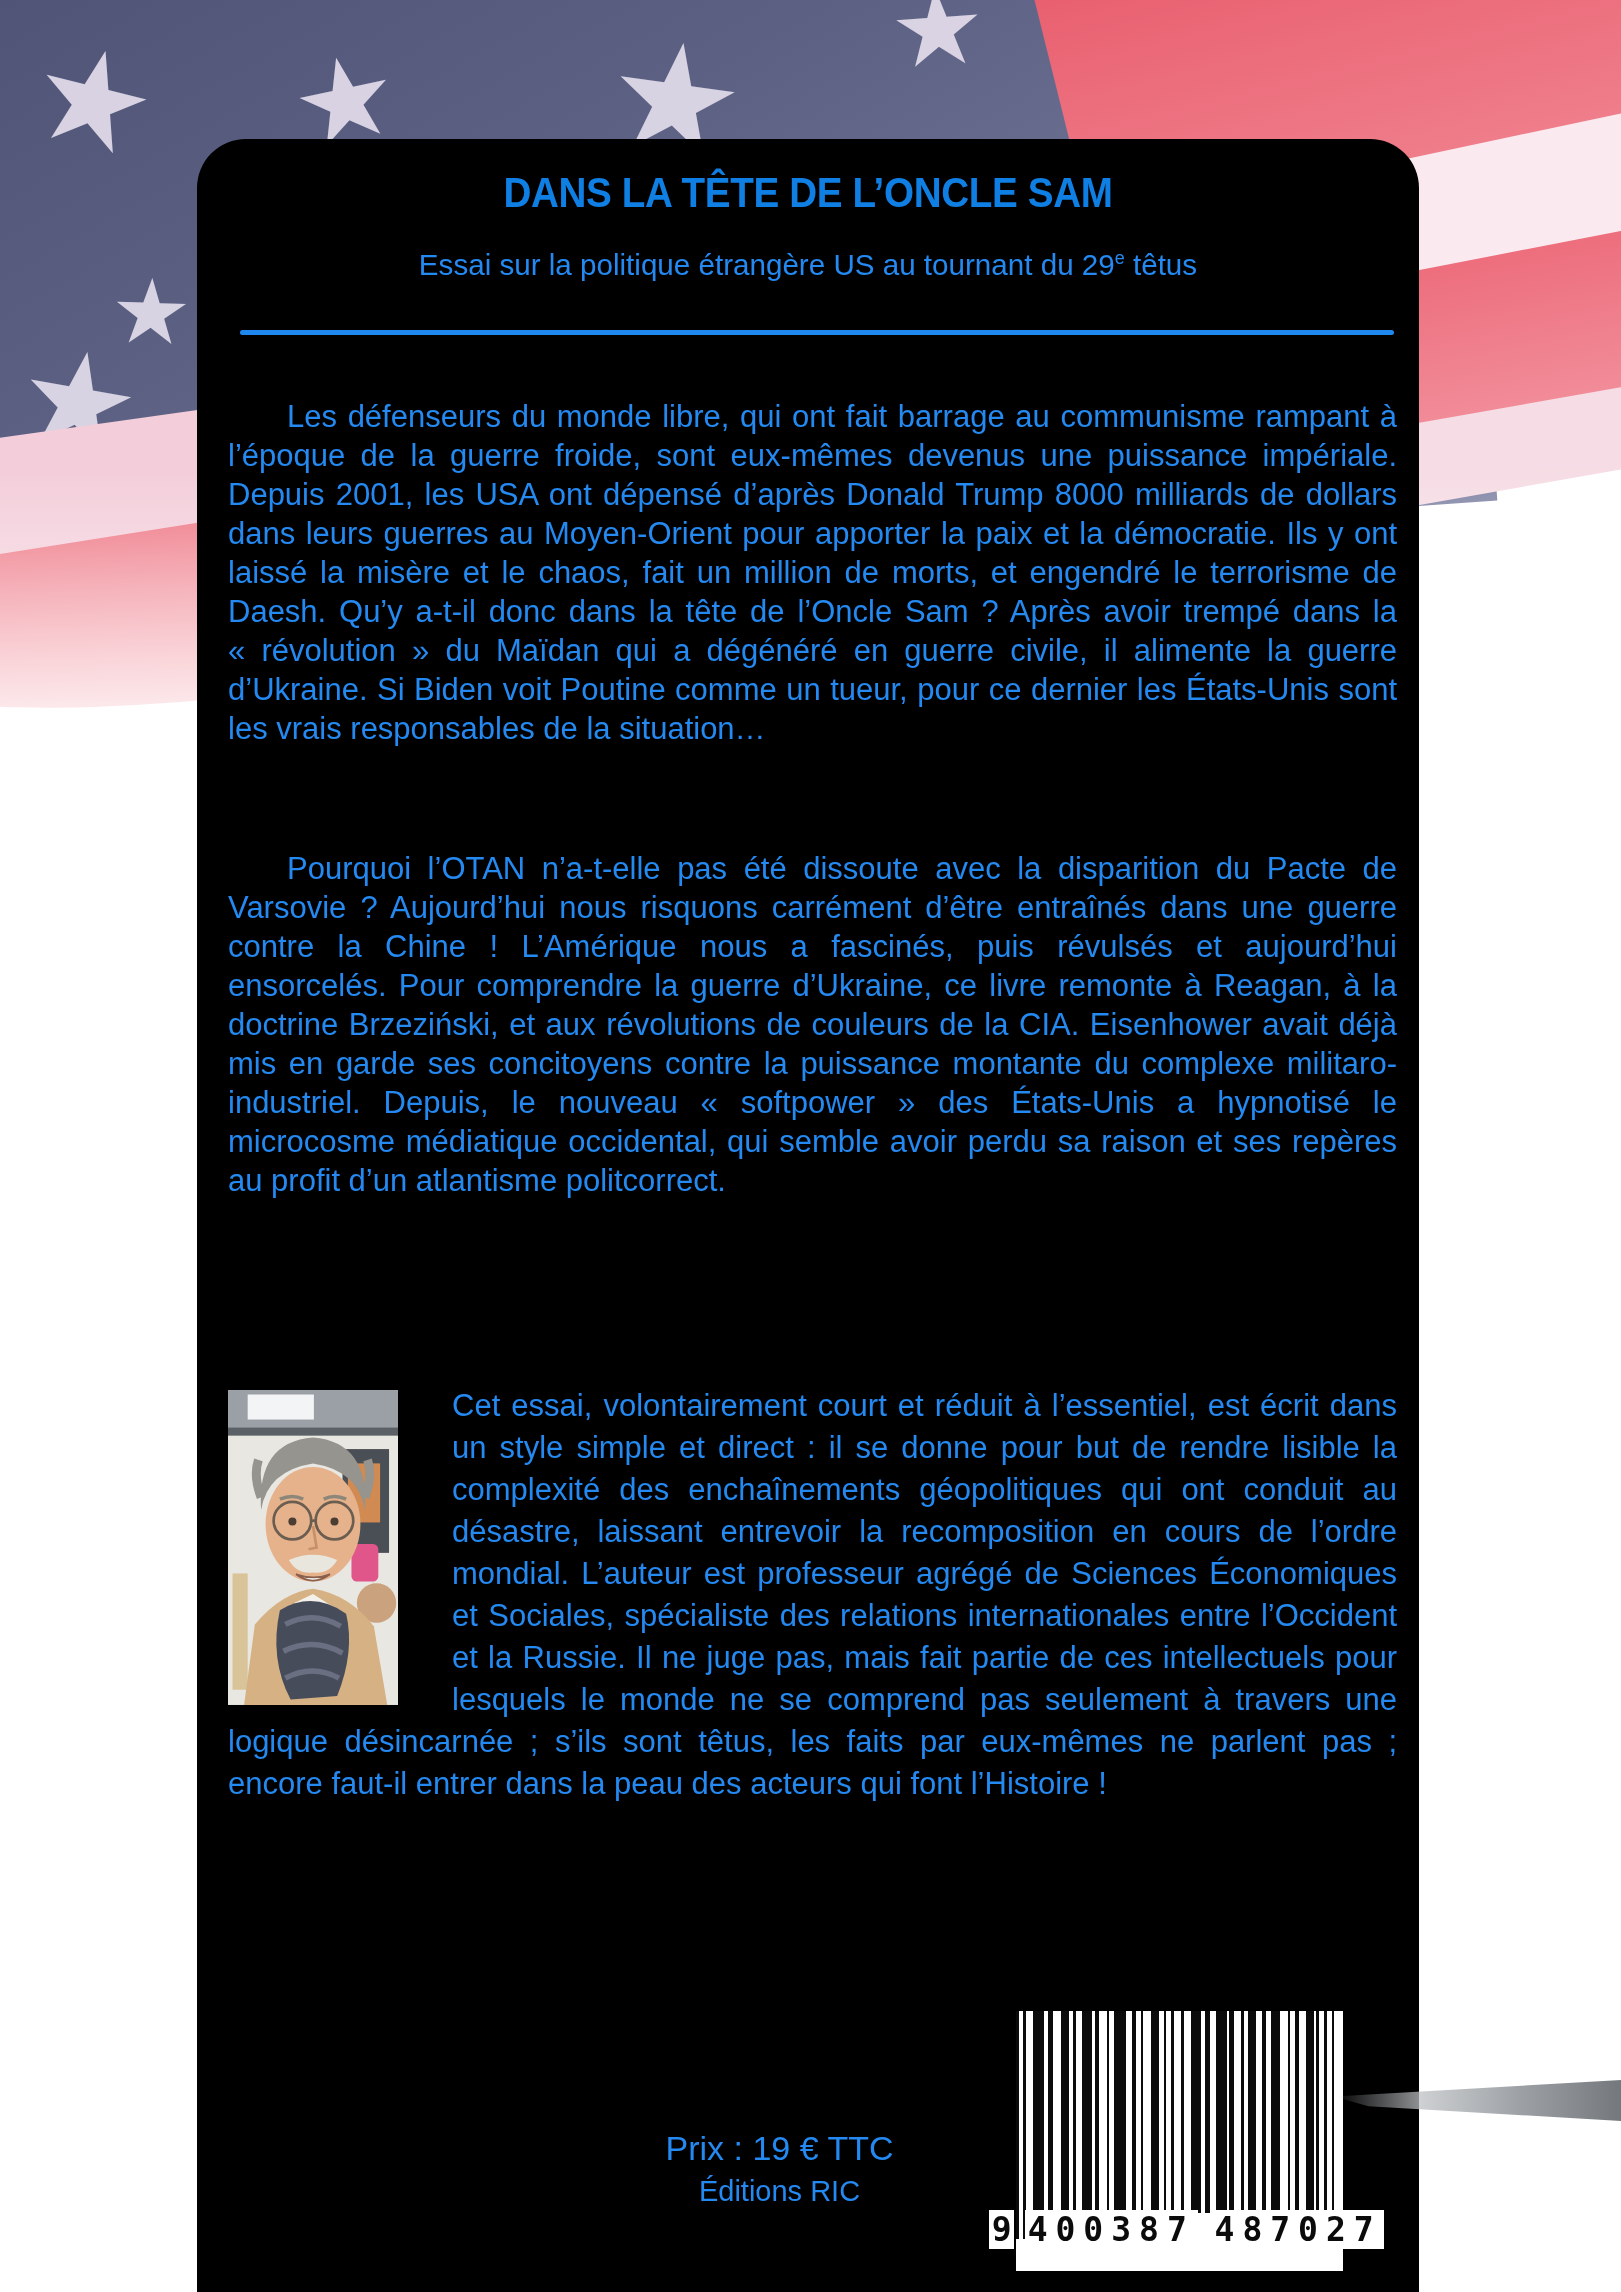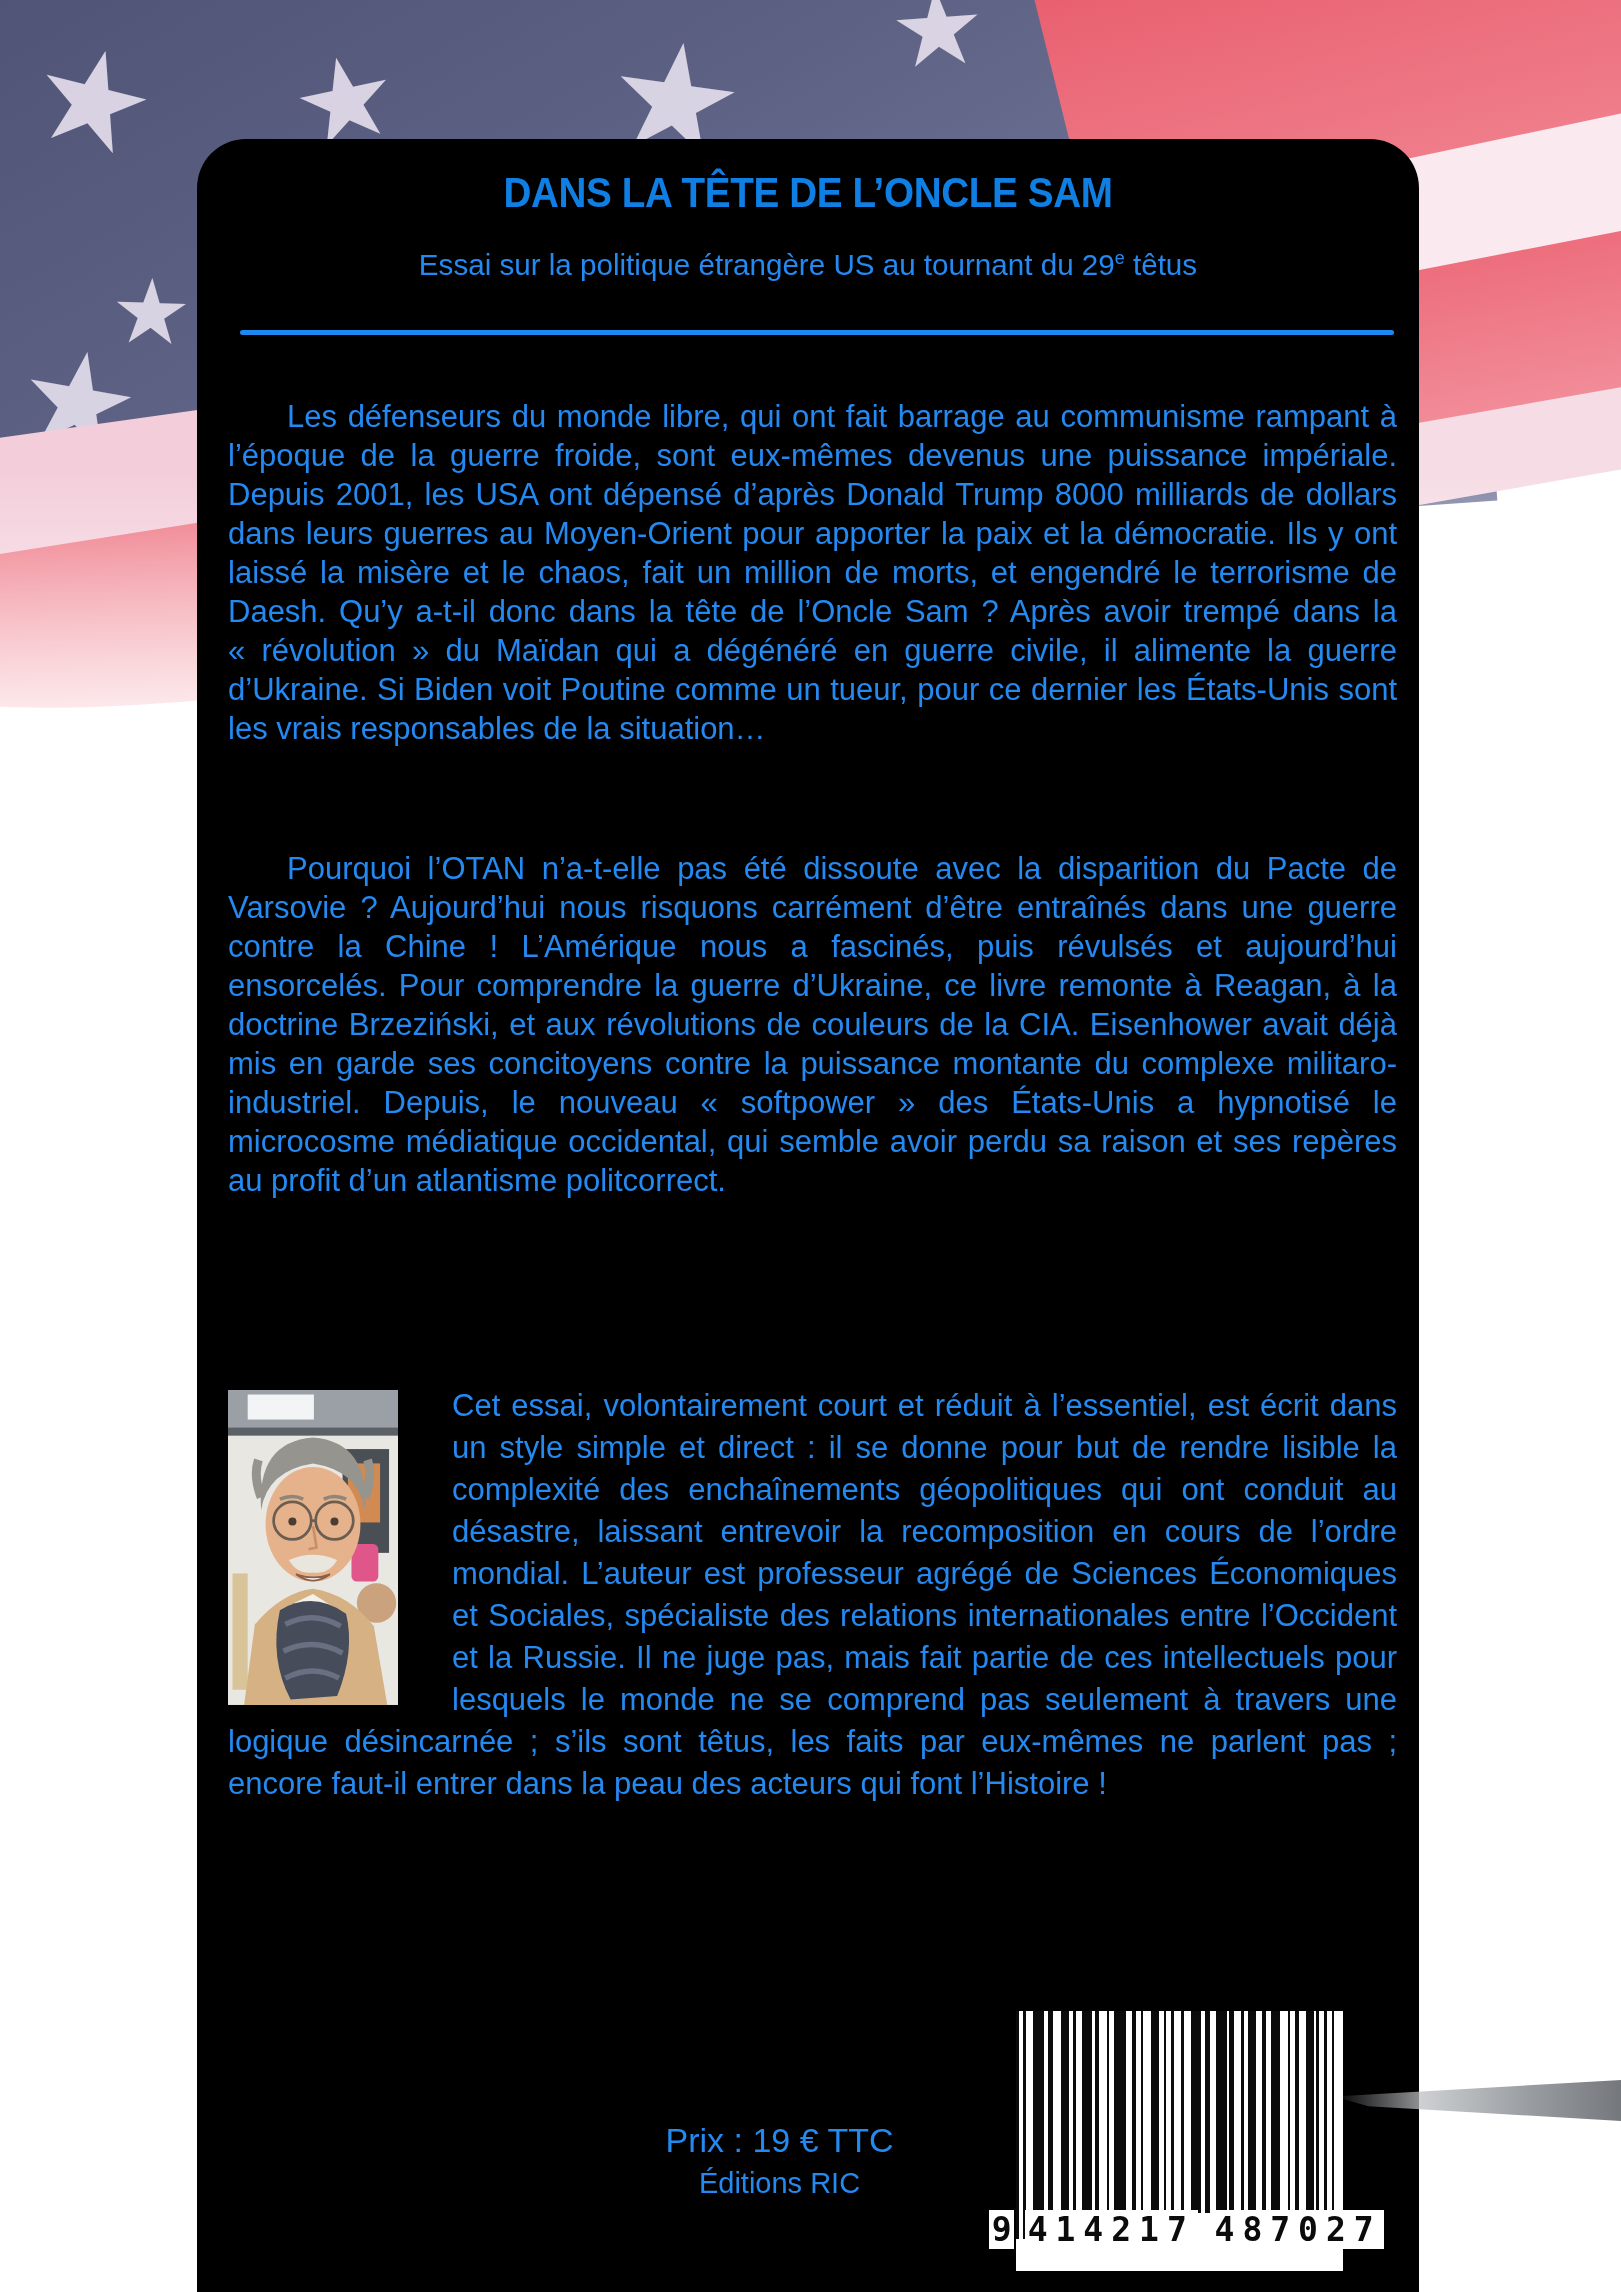--- a/index.html
+++ b/index.html
@@ -55,21 +55,21 @@
   .p2{position:absolute;left:31px;top:710px;width:1169px;text-indent:59px;}
 
   .author{position:absolute;left:31px;top:1206px;width:1169px;margin-top:40px;}
   .author .photo{float:left;width:170px;height:315px;margin:5.4px 54px 12.5px 0;
                  display:block;overflow:hidden;}
   .author .body-text{font-size:31px;line-height:42px;}
 
   
   .price-block{position:absolute;left:475px;top:2121px;width:609px;text-align:center;
                color:var(--body-color);}
-  .price-line{font-size:34px;}
+  .price-line{font-size:34px;margin-top:8px;}
   .isbn-line{font-size:29px;margin-top:9px;}
   .publisher-line{font-size:29px;margin-top:7.2px;}
 
   .barcode{position:absolute;left:1016px;top:2011px;width:327px;height:260px;background:#fff;}
   .bars{position:absolute;left:0;top:0;height:228px;white-space:nowrap;font-size:0;}
   .bars i{display:inline-block;vertical-align:top;height:202px;background:#0b0b0b;}
   .bars i.tall{height:228px;}
   .bc-digits{position:absolute;top:199px;left:0;width:100%;
              font-family:"DejaVu Sans Mono",monospace;font-weight:bold;font-size:33px;
              color:#0b0b0b;display:flex;}
@@ -160,21 +160,21 @@
 
   <div class="price-block">
     <div class="price-line">Prix&nbsp;: 19 € TTC</div>
     <div class="publisher-line">Éditions RIC</div>
   </div>
 
   <div class="barcode">
     <div class="bars"><i class="tall" style="width: 2.7px; margin-right: 4.5px; background: rgb(11, 11, 11);"></i><i class="tall" style="width: 2.7px; margin-right: 7.2px; background: rgb(11, 11, 11);"></i><i style="width: 10.7px; margin-right: 4.5px; background: rgb(11, 11, 11);"></i><i style="width: 4.5px; margin-right: 8px; background: rgb(11, 11, 11);"></i><i style="width: 8px; margin-right: 4.5px; background: rgb(11, 11, 11);"></i><i style="width: 2.7px; margin-right: 6.3px; background: rgb(11, 11, 11);"></i><i style="width: 9.9px; margin-right: 2.7px; background: rgb(11, 11, 11);"></i><i style="width: 4.5px; margin-right: 7.2px; background: rgb(11, 11, 11);"></i><i style="width: 2.7px; margin-right: 4.5px; background: rgb(11, 11, 11);"></i><i style="width: 12.5px; margin-right: 5.4px; background: rgb(11, 11, 11);"></i><i style="width: 4.5px; margin-right: 4.5px; background: rgb(11, 11, 11);"></i><i style="width: 2.7px; margin-right: 8px; background: rgb(11, 11, 11);"></i><i style="width: 8px; margin-right: 4.5px; background: rgb(11, 11, 11);"></i><i style="width: 2.7px; margin-right: 4.5px; background: rgb(11, 11, 11);"></i><i class="tall" style="width: 2.7px; margin-right: 7.2px; background: rgb(11, 11, 11);"></i><i class="tall" style="width: 2.7px; margin-right: 7.2px; background: rgb(11, 11, 11);"></i><i style="width: 9.9px; margin-right: 4.5px; background: rgb(11, 11, 11);"></i><i style="width: 4.5px; margin-right: 6.3px; background: rgb(11, 11, 11);"></i><i style="width: 10.7px; margin-right: 2.7px; background: rgb(11, 11, 11);"></i><i style="width: 4.5px; margin-right: 7.2px; background: rgb(11, 11, 11);"></i><i style="width: 2.7px; margin-right: 4.5px; background: rgb(11, 11, 11);"></i><i style="width: 8px; margin-right: 5.4px; background: rgb(11, 11, 11);"></i><i style="width: 4.5px; margin-right: 4.5px; background: rgb(11, 11, 11);"></i><i style="width: 9.9px; margin-right: 7.2px; background: rgb(11, 11, 11);"></i><i style="width: 2.7px; margin-right: 4.5px; background: rgb(11, 11, 11);"></i><i style="width: 4.5px; margin-right: 6.3px; background: rgb(11, 11, 11);"></i><i style="width: 8px; margin-right: 2.7px; background: rgb(11, 11, 11);"></i><i style="width: 2.7px; margin-right: 5.4px; background: rgb(11, 11, 11);"></i><i class="tall" style="width: 2.7px; margin-right: 4.5px; background: rgb(11, 11, 11);"></i><i class="tall" style="width: 2.7px; margin-right: 0px; background: rgb(11, 11, 11);"></i></div>
     <div class="bc-digits">
       <span class="bc-d9">9</span>
-      <span class="bc-g1">414217</span>
+      <span class="bc-g1">400387</span>
       <span class="bc-g2">487027</span>
     </div>
   </div>
 
   <div class="pen"></div>
 
 </div>
 
 
 </body></html>

